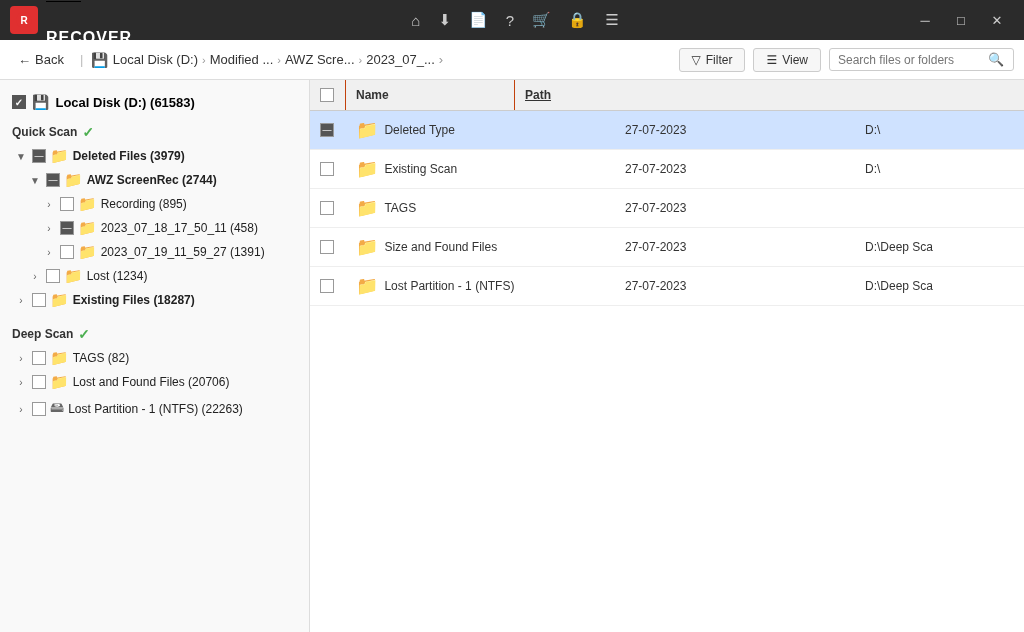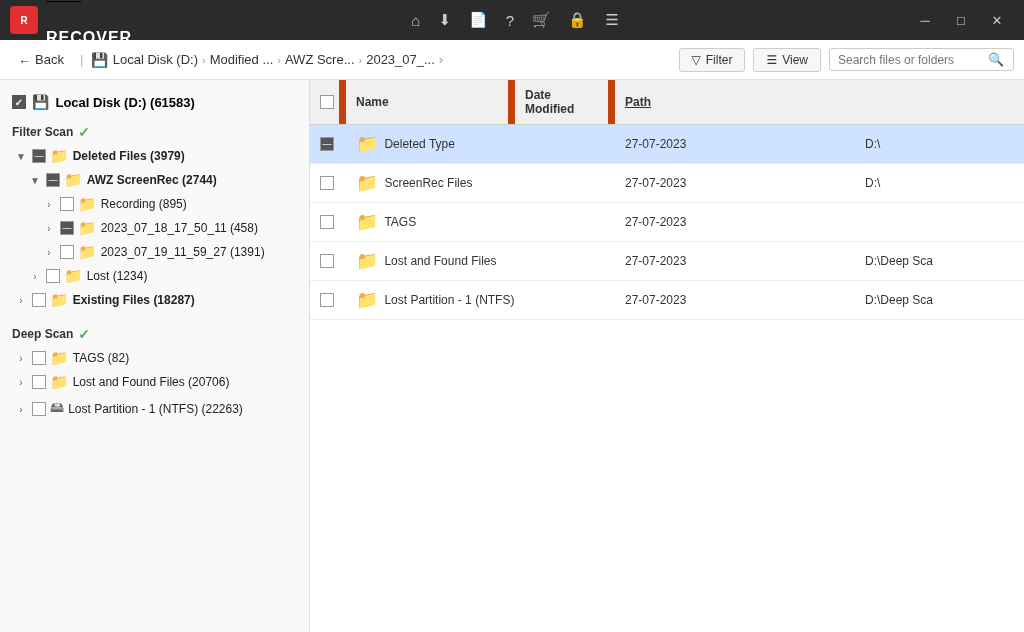--- a/index.html
+++ b/index.html
@@ -124,21 +124,21 @@
       grid-template-columns: 36px 1fr 100px 140px 100px 1fr;
       background: #f0f0f0;
       border-bottom: 1px solid #ccc;
       flex-shrink: 0;
     }
     .th {
       padding: 8px 10px;
       font-weight: 600;
       font-size: 12px;
       color: #333;
-      border-right: 7px solid #c2410c;
+      border-right: 1px solid #c2410c;
       display: flex; align-items: center;
     }
     .th:last-child { border-right: none; text-decoration: underline; }
 
     .table-body { flex: 1; overflow-y: auto; }
 
     .table-row {
       display: grid;
       grid-template-columns: 36px 1fr 100px 140px 100px 1fr;
       border-bottom: 1px solid #eee;
@@ -233,21 +233,21 @@
     <div class="drive-header">
       <div class="checkbox checked">
           <span class="checkmark">✓</span>
         </div>
       <span style="font-size:14px;">💾</span>
       <span>Local Disk (D:) (61583)</span>
     </div>
 
     <div class="scan-section">
       <div class="scan-label">
-        <span>Filter Scan</span>
+        <span>Quick Scan</span>
         <span class="scan-ok">✓</span>
       </div>
 
       <div class="tree-item indent-1">
         <div class="tree-toggle">▼</div>
         <div class="checkbox half">
             <span style="color:white;font-size:9px;">—</span>
           </div>
         <span class="folder-icon yellow">📁</span>
         <span class="tree-label bold">Deleted Files (3979)</span>
@@ -330,21 +330,20 @@
 
   </div>
 
   <div id="filelist">
 
     <div class="table-header">
       <div class="th">
         <div class="checkbox-white"></div>
       </div>
       <div class="th">Name</div>
-      <div class="th">Date Modified</div>
       <div class="th">Path</div>
     </div>
 
     <div class="table-body">
 
       <div class="table-row selected">
         <div class="td">
           <div class="checkbox half">
               <span style="color:white;font-size:9px;">—</span>
             </div>
@@ -366,21 +365,21 @@
             <span>D:\</span>
           </div>
       </div>
 
       <div class="table-row">
         <div class="td">
           <div class="checkbox-white"></div>
         </div>
         <div class="td">
           <span class="file-folder-icon">📁</span>
-          <span>ScreenRec Files</span>
+          <span>Existing Scan</span>
         </div>
         <div class="td">
             <span></span>
           </div>
         <div class="td">
             <span>27-07-2023</span>
           </div>
         <div class="td">
             <span></span>
           </div>
@@ -410,21 +409,21 @@
             <span></span>
           </div>
       </div>
 
       <div class="table-row">
         <div class="td">
           <div class="checkbox-white"></div>
         </div>
         <div class="td">
           <span class="file-folder-icon">📁</span>
-          <span>Lost and Found Files</span>
+          <span>Size and Found Files</span>
         </div>
         <div class="td">
             <span></span>
           </div>
         <div class="td">
             <span>27-07-2023</span>
           </div>
         <div class="td">
             <span></span>
           </div>

